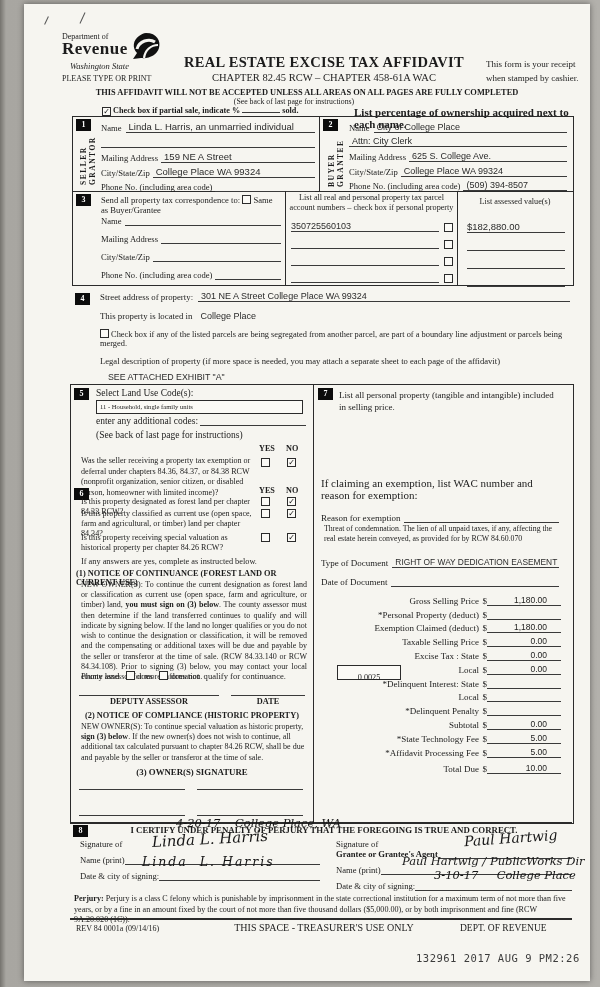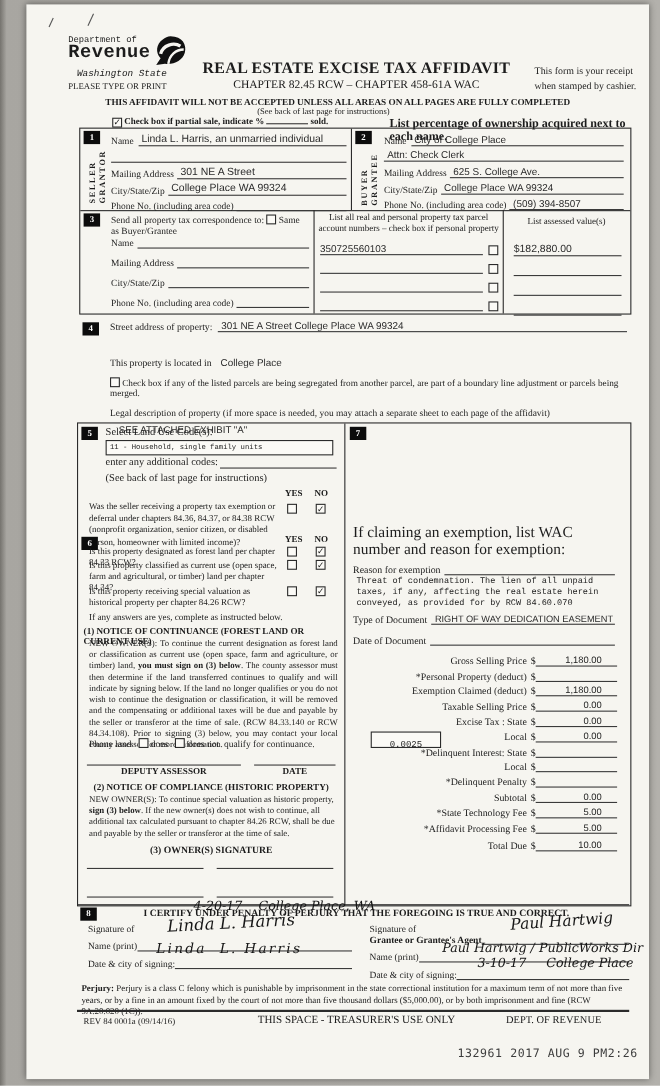--- a/index.html
+++ b/index.html
@@ -6,21 +6,21 @@
   body{
     width:600px;height:987px;overflow:hidden;position:relative;
     background:linear-gradient(90deg,#75736e 0px,#a8a6a1 6px,#b3b1ac 100%);
     font-family:"Liberation Serif",serif;color:#1c1c1c;
   }
   .paper{
     position:absolute;left:24px;top:4px;width:566px;height:977px;
     background:#f6f5f0;box-shadow:0 0 6px rgba(0,0,0,.45);
   }
   .abs{position:absolute}
-  .san{font-family:Liberation Mono, monospace}
+  .san{font-family:Liberation Serif, serif}
   .b{font-weight:bold}
   .c{text-align:center}
   .u{border-bottom:1px solid #3a3a3a}
   .val{font-family:"Liberation Sans",sans-serif;color:#2b2b2b}
   .hand{font-family:"DejaVu Serif",serif;font-style:italic;color:#161616;white-space:pre}
   .badge{position:absolute;width:15px;height:12px;background:#0c0c0c;color:#fff;
     font:bold 8px/12px "Liberation Serif",serif;text-align:center}
   .cb{display:inline-block;box-sizing:border-box;width:9px;height:9px;border:1px solid #2b2b2b;
     background:#fbfaf6;font:8px/7px "Liberation Sans",sans-serif;text-align:center;vertical-align:-1px;color:#111}
   .vlabel{position:absolute;transform:rotate(-90deg);transform-origin:0 0;
@@ -93,21 +93,21 @@
     <div class="abs fld" style="left:28px;top:3px;width:214px">
       <div style="display:flex;align-items:flex-end;height:13px">
         <span>Name</span>
         <span class="u val" style="flex:1;margin-left:4px;font-size:9.5px;padding-left:3px">Linda L. Harris, an unmarried individual</span>
       </div>
       <div style="display:flex;align-items:flex-end;height:15px">
         <span class="u" style="flex:1"></span>
       </div>
       <div style="display:flex;align-items:flex-end;height:15px">
         <span>Mailing Address</span>
-        <span class="u val" style="flex:1;margin-left:3px;font-size:9.5px;padding-left:3px">301 NE A Street</span>
+        <span class="u val" style="flex:1;margin-left:3px;font-size:9.5px;padding-left:3px">159 NE A Street</span>
       </div>
       <div style="display:flex;align-items:flex-end;height:15px">
         <span>City/State/Zip</span>
         <span class="u val" style="flex:1;margin-left:3px;font-size:9.5px;padding-left:3px">College Place WA 99324</span>
       </div>
       <div style="display:flex;align-items:flex-end;height:14px">
         <span>Phone No. (including area code)</span>
         <span class="u" style="flex:1;margin-left:3px"></span>
       </div>
     </div>
@@ -116,21 +116,21 @@
     <div class="vlabel" style="left:254px;top:70px">
       <span style="display:block">BUYER</span>
         <span style="display:block">GRANTEE</span>
     </div>
     <div class="abs fld" style="left:276px;top:3px;width:218px">
       <div style="display:flex;align-items:flex-end;height:13px">
         <span>Name</span>
         <span class="u val" style="flex:1;margin-left:4px;font-size:9px;padding-left:3px">City of College Place</span>
       </div>
       <div style="display:flex;align-items:flex-end;height:14px">
-        <span class="u val" style="flex:1;font-size:9px;padding-left:3px">Attn: Check Clerk</span>
+        <span class="u val" style="flex:1;font-size:9px;padding-left:3px">Attn: City Clerk</span>
       </div>
       <div style="display:flex;align-items:flex-end;height:15px">
         <span>Mailing Address</span>
         <span class="u val" style="flex:1;margin-left:3px;font-size:9px;padding-left:3px">625 S. College Ave.</span>
       </div>
       <div style="display:flex;align-items:flex-end;height:15px">
         <span>City/State/Zip</span>
         <span class="u val" style="flex:1;margin-left:3px;font-size:9px;padding-left:3px">College Place WA 99324</span>
       </div>
       <div style="display:flex;align-items:flex-end;height:14px">
@@ -197,21 +197,21 @@
       <div class="u" style="height:17px"></div>
     </div>
   </div>
 
   <div class="badge" style="left:51px;top:289px">4</div>
   <div class="abs" style="left:76px;top:287px;width:470px;font-size:8.8px">
     <div style="display:flex;align-items:flex-end">
       <span>Street address of property:</span>
       <span class="u val" style="flex:1;margin-left:5px;font-size:9px;padding-left:3px">301 NE A Street College Place WA 99324</span>
     </div>
-    <div style="margin-top:23px">
+    <div style="margin-top:9px">
       <span>This property is located in</span>
       <span class="val" style="font-size:9px;margin-left:6px">College Place</span>
     </div>
     <div style="margin-top:8px;font-size:8.4px">
       <span class="cb"></span>
       <span>Check box if any of the listed parcels are being segregated from another parcel, are part of a boundary line adjustment or parcels being merged.</span>
     </div>
     <div style="margin-top:8px;font-size:8.6px">Legal description of property (if more space is needed, you may attach a separate sheet to each page of the affidavit)</div>
     <div class="val" style="margin-top:6px;margin-left:8px;font-size:8.8px">SEE ATTACHED EXHIBIT "A"</div>
   </div>
@@ -279,22 +279,23 @@
       <span>NEW OWNER(S): To continue special valuation as historic property, </span><span class="b">sign (3) below</span><span>. If the new owner(s) does not wish to continue, all additional tax calculated pursuant to chapter 84.26 RCW, shall be due and payable by the seller or transferor at the time of sale.</span>
     </p>
 
     <div class="abs b c" style="left:0;top:382px;width:242px;font-size:8.8px">(3)  OWNER(S) SIGNATURE</div>
     <div class="abs line" style="left:8px;top:404px;width:106px"></div>
     <div class="abs line" style="left:126px;top:404px;width:106px"></div>
     <div class="abs line" style="left:8px;top:430px;width:106px"></div>
     <div class="abs line" style="left:126px;top:430px;width:106px"></div>
 
     <div class="badge" style="left:247px;top:3px">7</div>
-
-    <div class="abs" style="left:250px;top:92px;width:240px;font-size:14px">If claiming an exemption, list WAC number and reason for exemption:</div>
+    <div class="abs" style="left:268px;top:4px;width:222px;font-size:9px;line-height:1.35">List all  personal property (tangible and intangible) included in selling price.</div>
+
+    <div class="abs" style="left:250px;top:92px;width:240px;font-size:11px">If claiming an exemption, list WAC number and reason for exemption:</div>
 
 
     <div class="abs" style="left:250px;top:128px;width:238px;font-size:9px;display:flex;align-items:flex-end">
       <span>Reason for exemption</span>
       <span class="u" style="flex:1;margin-left:4px"></span>
     </div>
     <div class="abs san" style="left:253px;top:139px;width:234px;font-size:7.8px;line-height:1.3">Threat of condemnation. The lien of all unpaid taxes, if any, affecting the real estate herein conveyed, as provided for by RCW 84.60.070</div>
 
     <div class="abs" style="left:250px;top:172px;width:238px;font-size:9px;display:flex;align-items:flex-end">
       <span>Type of Document</span>

